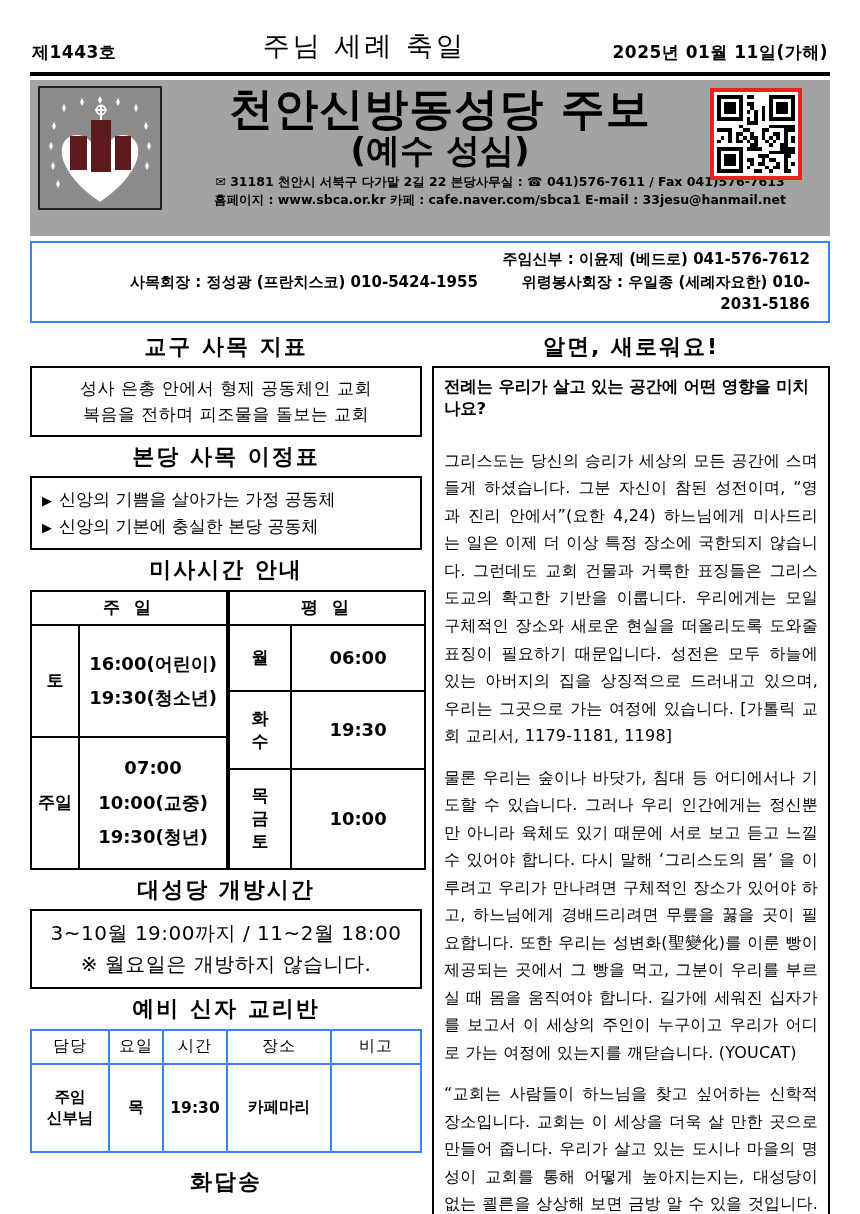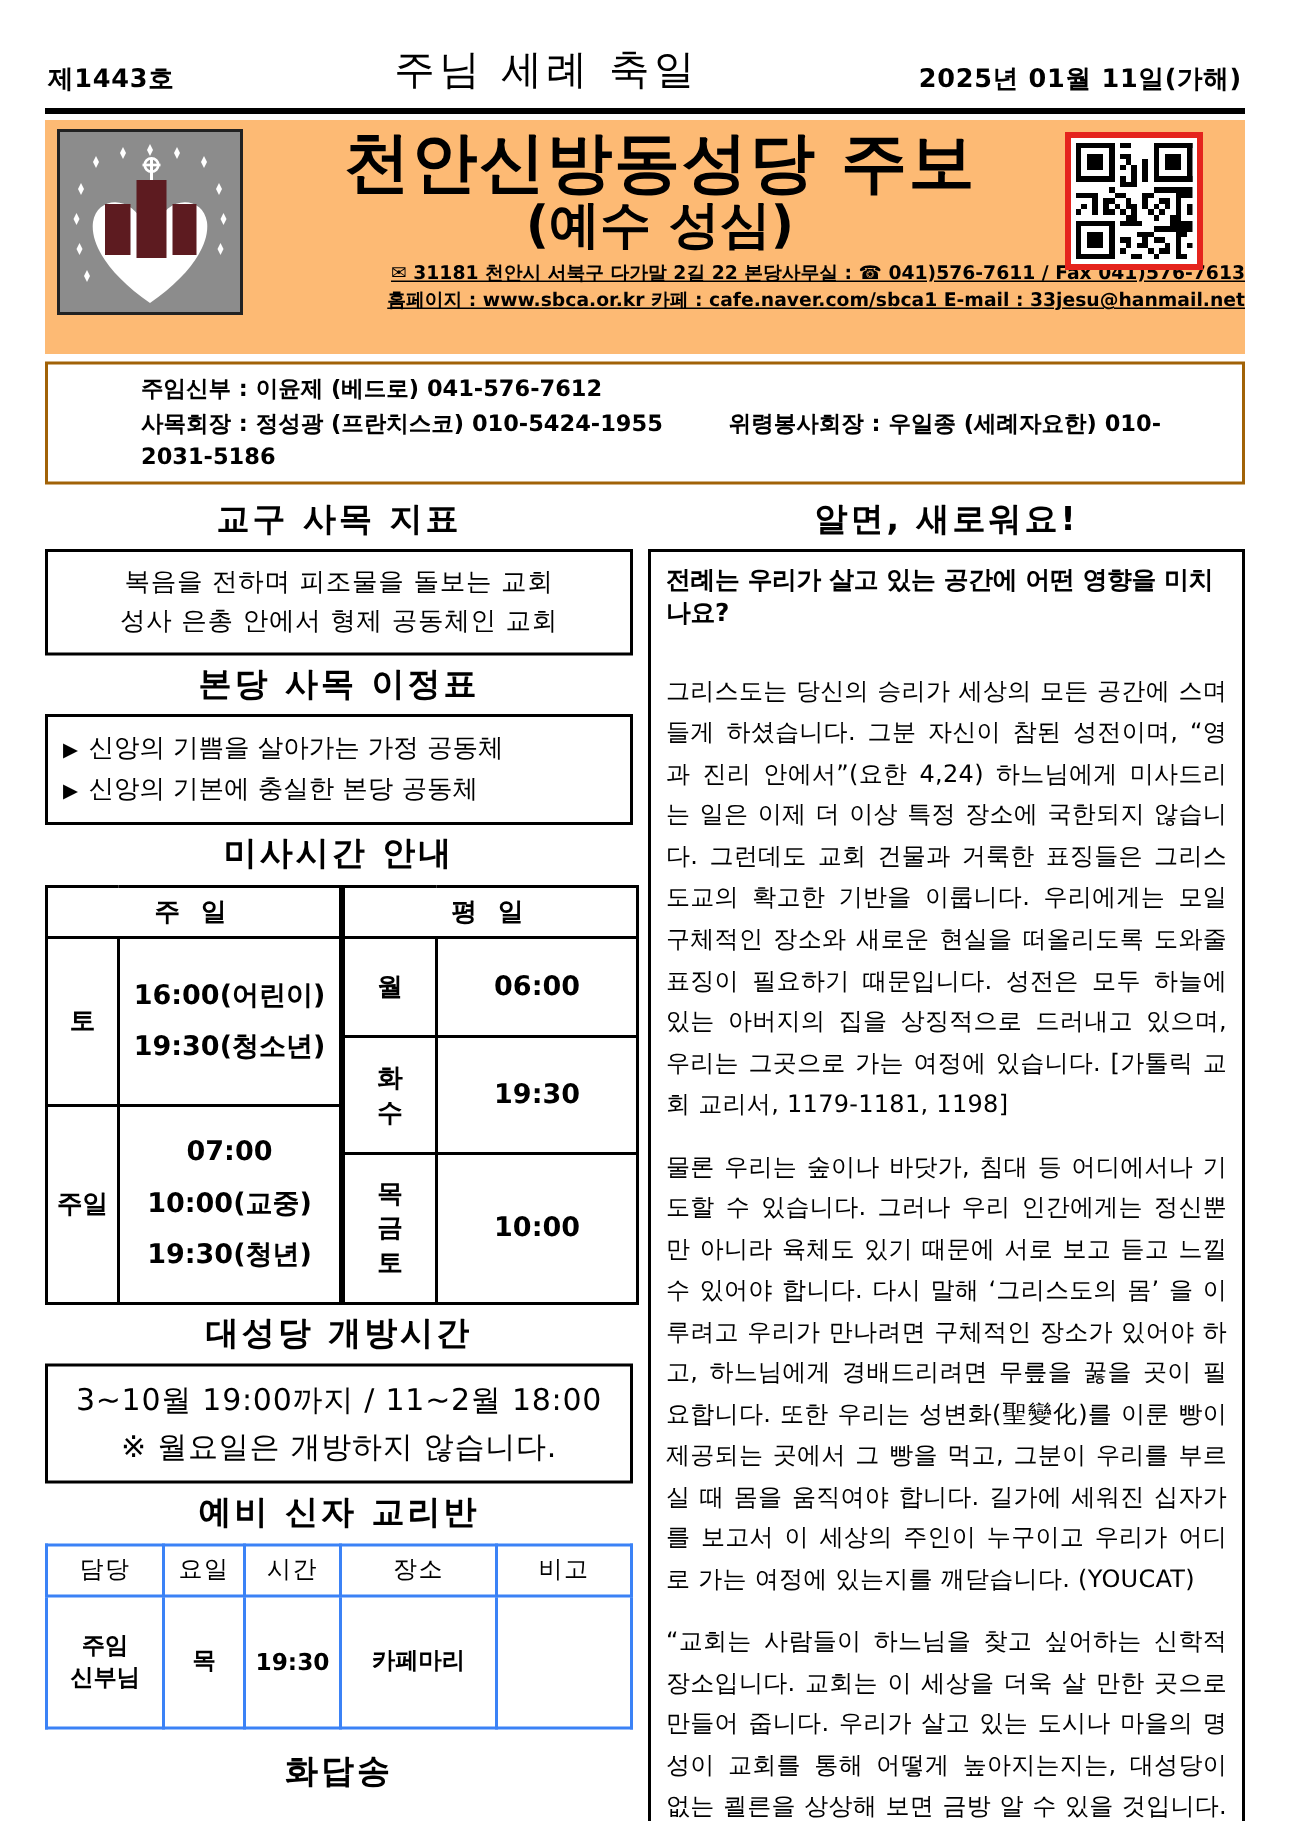--- a/index.html
+++ b/index.html
@@ -6,30 +6,30 @@
   html,body { width: 860px; background: #ffffff; font-family: "DejaVu Sans", sans-serif; color: #000; }
   .page { width: 860px; min-height: 1214px; padding: 24px 30px 16px 30px; background: #fff; }
 
   
   .top-header { display: flex; align-items: flex-end; justify-content: space-between; padding: 4px 2px 8px 2px; }
   .issue-no, .pub-date { font-size: 17px; font-weight: bold; letter-spacing: 0.5px; }
   .main-feast { font-size: 27px; font-weight: normal; letter-spacing: 3px; }
   .header-rule { border: none; border-top: 4px solid #000; margin: 0 0 4px 0; }
 
   
-  .masthead { position: relative; background: #fdba74; height: 156px; padding: 6px 0 0 0; }
+  .masthead { position: relative; background: #a3a3a3; height: 156px; padding: 6px 0 0 0; }
   .logo-box { position: absolute; left: 8px; top: 6px; width: 124px; height: 124px; border: 2px solid #222; }
   .qr-box { position: absolute; right: 28px; top: 8px; width: 92px; height: 92px; border: 4px solid #e5241d; background: #fff; padding: 3px; }
   .masthead-titles { margin-left: 150px; margin-right: 130px; text-align: center; }
   .masthead-title { font-size: 44px; font-weight: bold; letter-spacing: 1px; line-height: 1.05; }
   .masthead-subtitle { font-size: 34px; font-weight: bold; line-height: 1.1; }
-  .masthead-address { margin-left: 140px; text-align: right; font-size: 12.5px; font-weight: bold; line-height: 1.5; margin-top: 3px; text-decoration: underline; }
-
-  
-  .contact-box { border: 2px solid #a16207; margin-top: 5px; padding: 5px 18px 5px 62px; }
+  .masthead-address { margin-left: 140px; text-align: center; font-size: 12.5px; font-weight: bold; line-height: 1.5; margin-top: 3px; }
+
+  
+  .contact-box { border: 2px solid #3b82f6; margin-top: 5px; padding: 5px 18px 5px 62px; text-align: right; }
   .contact-line { font-size: 15px; font-weight: bold; line-height: 1.5; }
   .contact-gap { display: inline-block; width: 44px; }
 
   
   .columns { display: flex; gap: 10px; margin-top: 4px; align-items: flex-start; }
   .col-left { width: 392px; flex: 0 0 392px; }
   .col-right { width: 398px; flex: 1; }
 
   h2.section-title { font-size: 22px; font-weight: bold; text-align: center; letter-spacing: 2px; margin: 7px 0 6px 0; line-height: 1.2; }
 
@@ -248,22 +248,22 @@
       <span>사목회장 : 정성광 (프란치스코)  010-5424-1955</span><span class="contact-gap"></span><span>위령봉사회장 : 우일종 (세례자요한)  010-2031-5186</span>
     </div>
   </div>
 
   <div class="columns">
 
     <div class="col-left">
 
       <h2 class="section-title">교구 사목 지표</h2>
       <div class="plain-box">
+        <div>성사 은총 안에서 형제 공동체인 교회</div>
         <div>복음을 전하며 피조물을 돌보는 교회</div>
-        <div>성사 은총 안에서 형제 공동체인 교회</div>
       </div>
 
       <h2 class="section-title">본당 사목 이정표</h2>
       <div class="bullet-box">
         <div class="bullet-row">
           <span class="bullet-glyph">▶</span>
           <span>신앙의 기쁨을 살아가는 가정 공동체</span>
         </div>
         <div class="bullet-row">
           <span class="bullet-glyph">▶</span>

